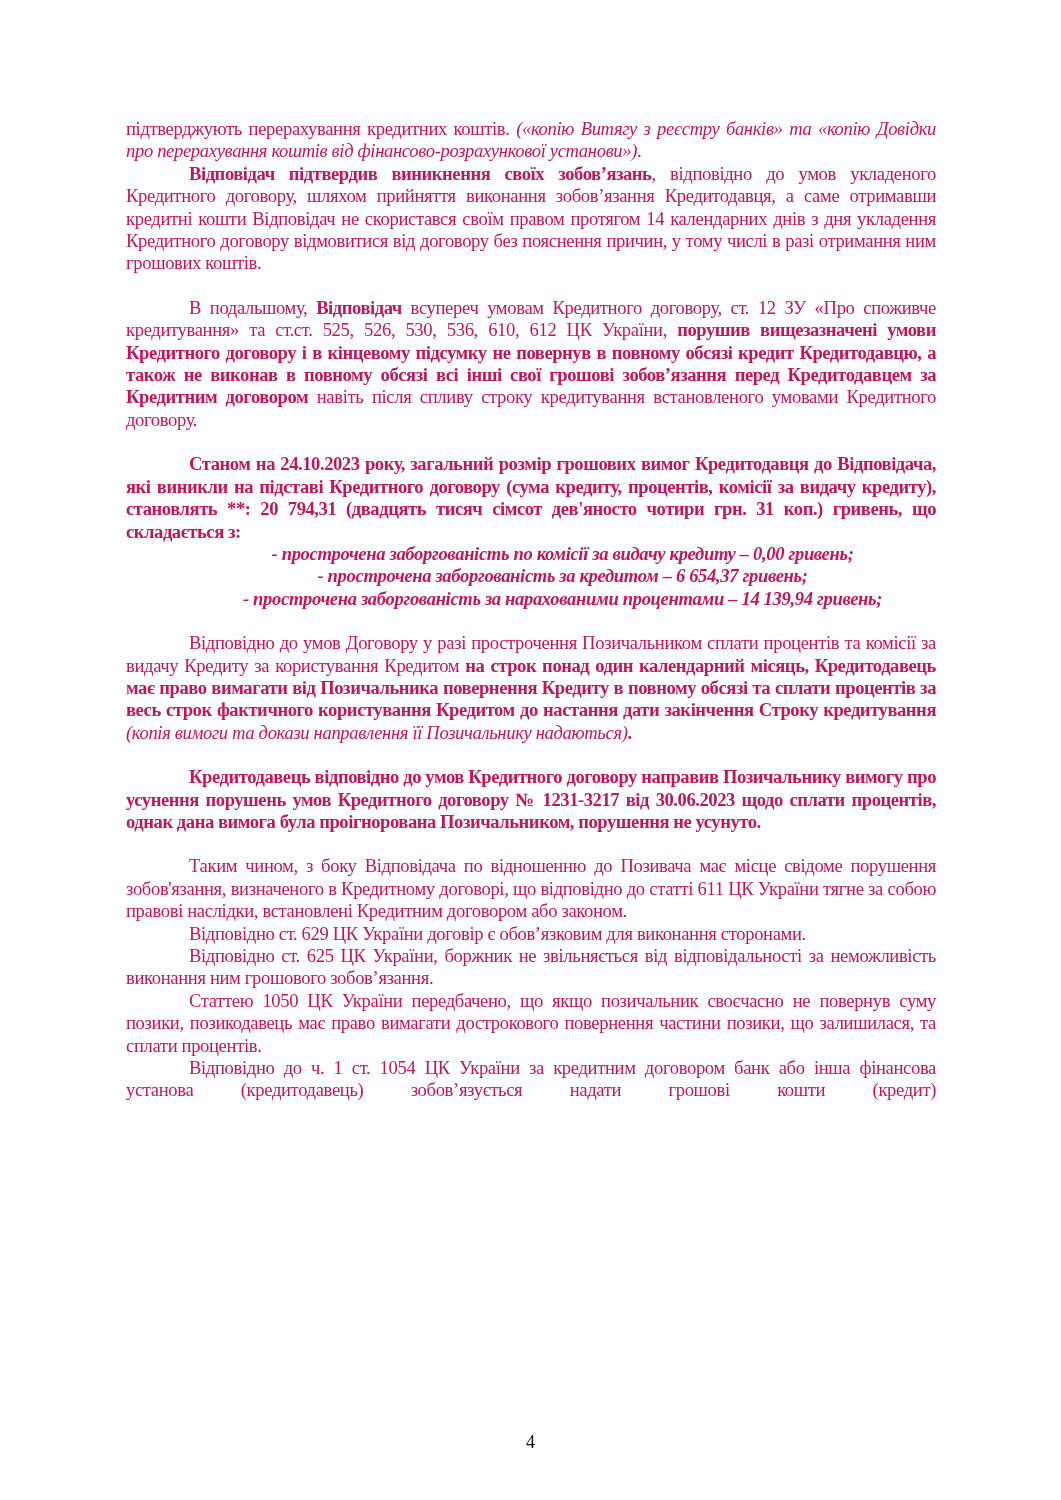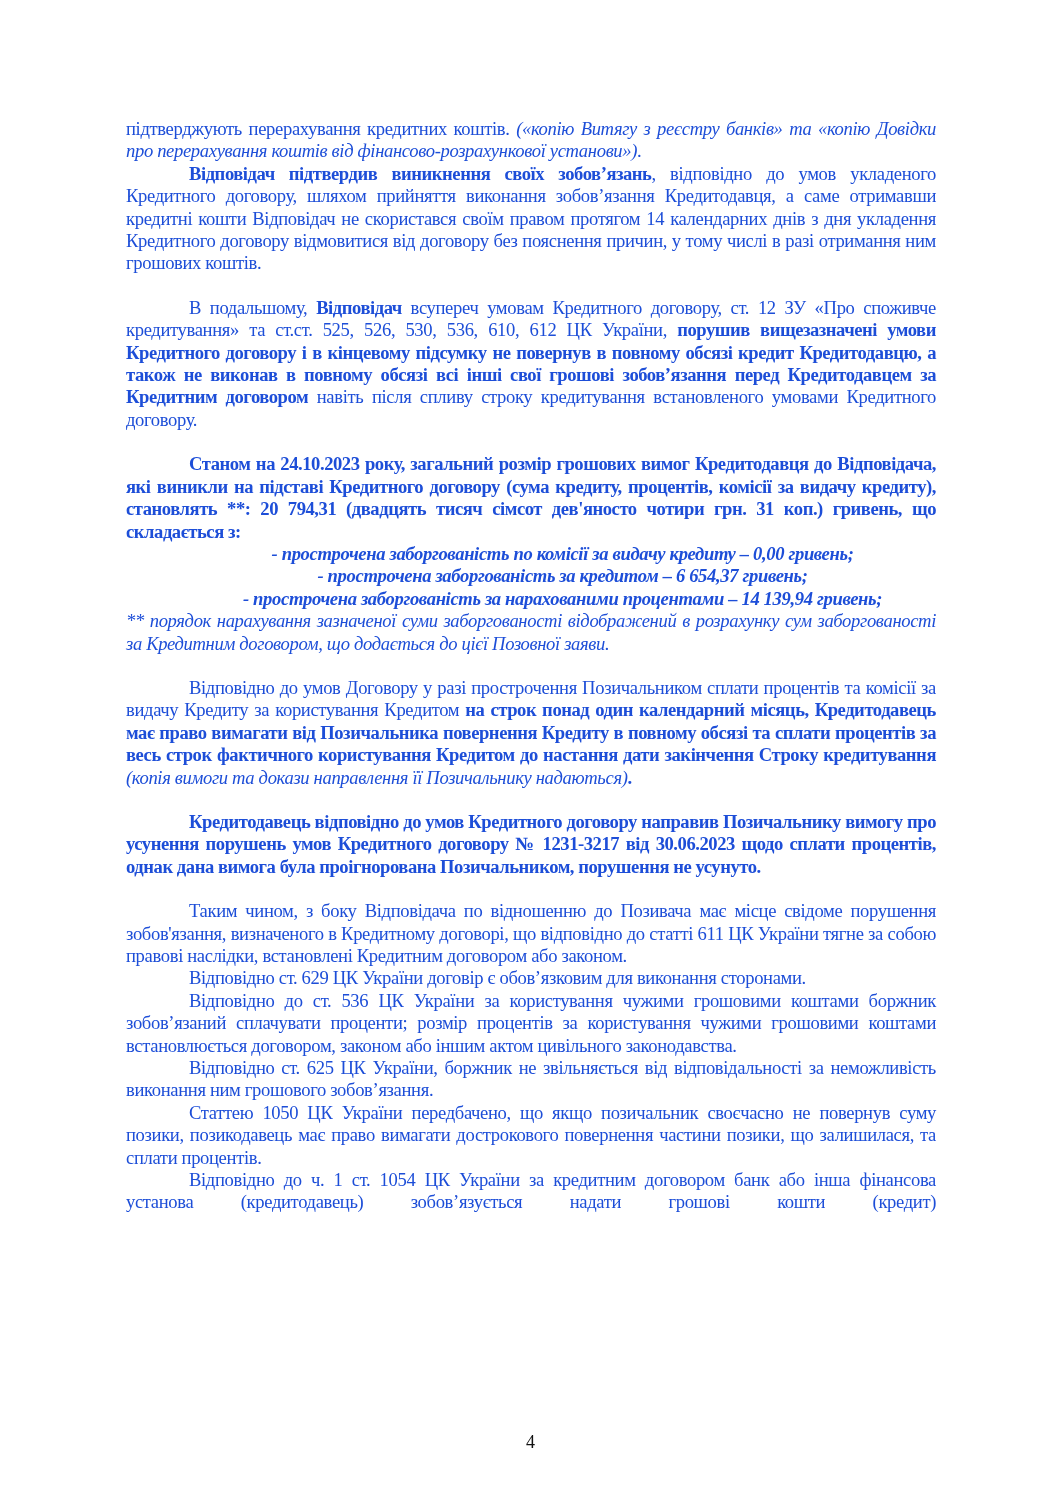--- a/index.html
+++ b/index.html
@@ -1,20 +1,20 @@
 <!DOCTYPE html>
 <html><head>
 <meta charset="utf-8">
 <style>
   html, body { margin: 0; padding: 0; background: #ffffff; }
   body { width: 1061px; height: 1500px; position: relative; overflow: hidden; }
   .page {
     position: absolute; left: 126px; top: 118px; width: 810px;
     font-family: "Liberation Serif", "DejaVu Serif", serif;
-    font-size: 18.6px; line-height: 22.4px; color: #1d4ed8;
+    font-size: 18.6px; line-height: 22.4px; color: #be185d;
     letter-spacing: -0.35px;
   }
   p { margin: 0; text-align: justify; }
   .ind { text-indent: 63px; }
   .gap { height: 22px; }
   b { font-weight: bold; letter-spacing: -0.45px; }
   i { font-style: italic; }
   .u { }
   .list { padding-left: 63px; font-weight: bold; font-style: italic; text-align: center; }
   .pagenum {
@@ -34,33 +34,31 @@
   <div class="gap"></div>
 
   <p class="ind"><span>В подальшому, </span><b>Відповідач</b><span> всупереч умовам Кредитного договору, ст. 12 ЗУ «Про споживче кредитування» та ст.ст. 525, 526, 530, 536, 610, 612 ЦК України, </span><b>порушив вищезазначені умови Кредитного договору і в кінцевому підсумку не повернув в повному обсязі кредит Кредитодавцю, а також не виконав в повному обсязі всі інші свої грошові зобов’язання перед Кредитодавцем за Кредитним договором</b><span> навіть після спливу строку кредитування встановленого умовами Кредитного договору.</span></p>
 
   <div class="gap"></div>
 
   <p class="ind"><b>Станом на 24.10.2023 року, загальний розмір грошових вимог Кредитодавця до Відповідача, які виникли на підставі Кредитного договору (сума кредиту, процентів, комісії за видачу кредиту),  становлять **: 20 794,31 (двадцять тисяч сімсот дев'яносто чотири грн. 31 коп.) гривень, що складається з:</b></p>
   <p class="list">- прострочена заборгованість по комісії за видачу кредиту – 0,00 гривень;</p>
   <p class="list">- прострочена заборгованість за кредитом – 6 654,37 гривень;</p>
   <p class="list">- прострочена заборгованість за нарахованими процентами – 14 139,94 гривень;</p>
-  <p><i>** порядок нарахування зазначеної суми заборгованості відображений в розрахунку сум заборгованості за Кредитним договором, що додається до цієї Позовної заяви.</i></p>
 
   <div class="gap"></div>
 
   <p class="ind"><span>Відповідно до умов Договору у разі прострочення Позичальником сплати процентів та комісії за видачу Кредиту за користування Кредитом  </span><b class="u">на строк понад один календарний місяць</b><b>, Кредитодавець має право вимагати від Позичальника повернення Кредиту в повному обсязі та сплати процентів за весь строк фактичного користування Кредитом до настання дати закінчення Строку кредитування</b><i> (копія вимоги та докази направлення її Позичальнику надаються)</i><b>.</b></p>
 
   <div class="gap"></div>
 
   <p class="ind"><b>Кредитодавець відповідно до умов Кредитного договору направив Позичальнику вимогу про усунення порушень умов Кредитного договору № 1231-3217 від 30.06.2023 щодо  сплати процентів, однак дана вимога була проігнорована Позичальником, порушення не усунуто.</b></p>
 
   <div class="gap"></div>
 
   <p class="ind">Таким чином, з боку Відповідача по відношенню до Позивача має місце свідоме порушення зобов'язання, визначеного в Кредитному договорі, що відповідно до статті 611 ЦК України тягне за собою правові наслідки, встановлені Кредитним договором або законом.</p>
   <p class="ind">Відповідно ст. 629 ЦК України договір є обов’язковим для виконання сторонами.</p>
-  <p class="ind">Відповідно до ст. 536 ЦК України за користування чужими грошовими коштами боржник зобов’язаний сплачувати проценти; розмір процентів за користування чужими грошовими коштами встановлюється договором, законом або іншим актом цивільного законодавства.</p>
   <p class="ind">Відповідно ст. 625 ЦК України, боржник не звільняється від відповідальності за неможливість виконання ним грошового зобов’язання.</p>
   <p class="ind">Статтею 1050 ЦК України передбачено, що якщо позичальник своєчасно не повернув суму позики, позикодавець має право вимагати дострокового повернення частини позики, що залишилася, та сплати процентів.</p>
   <p class="ind" style="text-align-last: justify;">Відповідно до ч. 1 ст. 1054 ЦК України за кредитним договором банк або інша фінансова установа (кредитодавець) зобов’язується надати грошові кошти (кредит)</p>
 </div>
 
 <div class="pagenum">4</div>
 
 </body></html>

